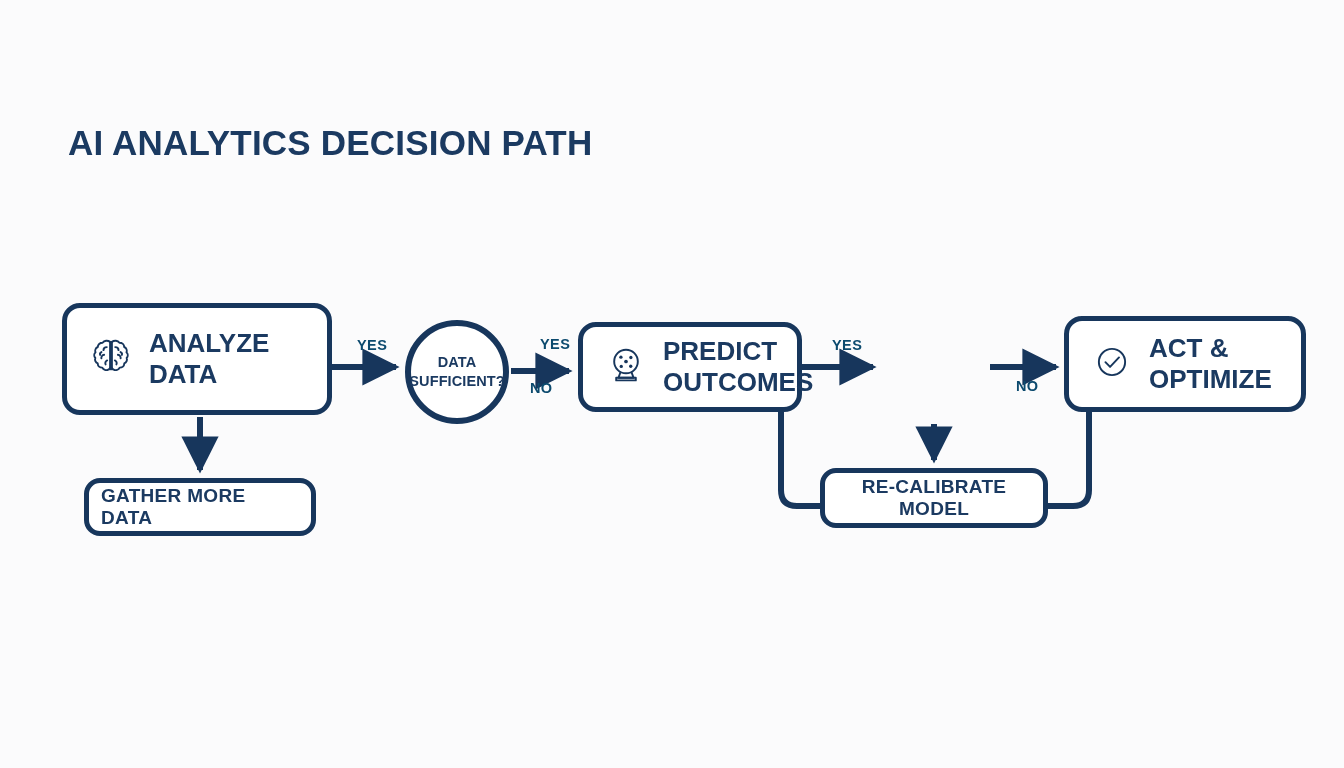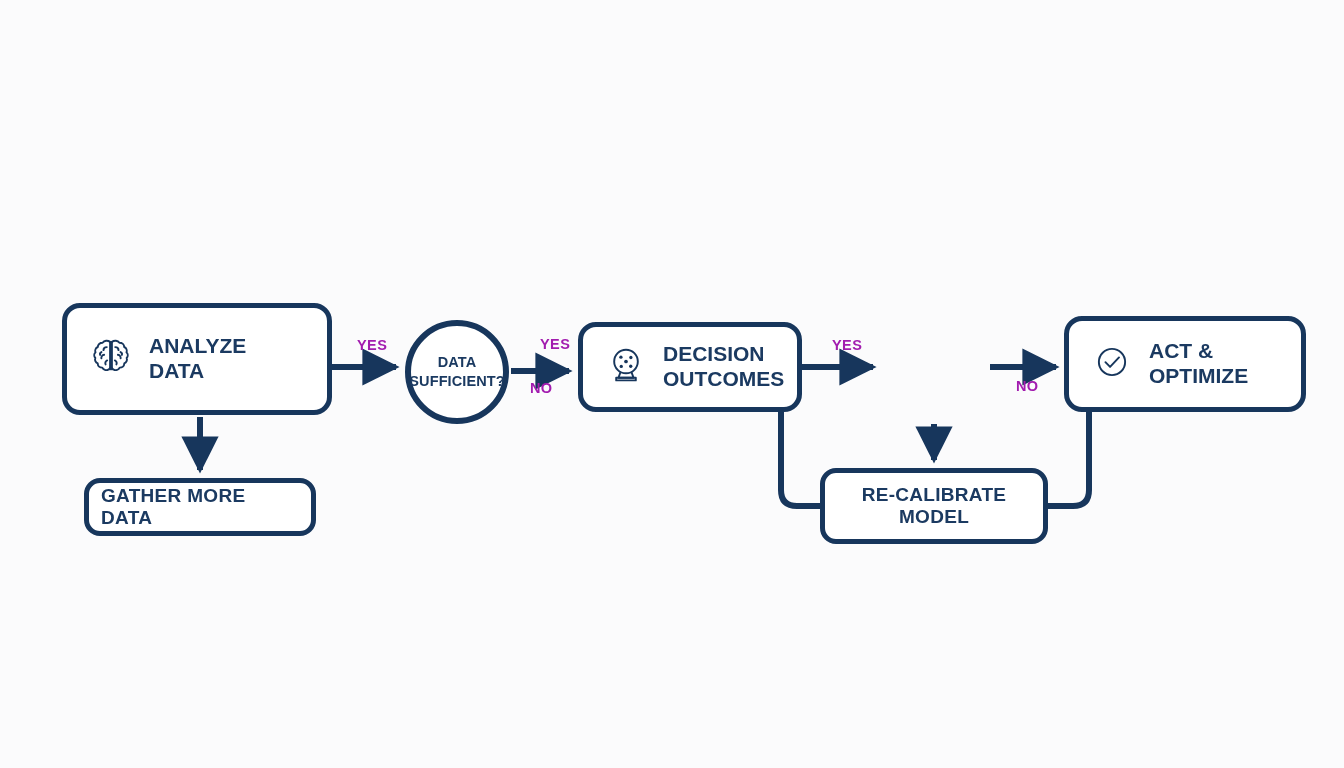--- a/index.html
+++ b/index.html
@@ -68,66 +68,67 @@
     border-width: 6px;
     padding: 0 6px;
   }
 
   .node-label {
     color: #1b3a61;
     font-weight: bold;
     line-height: 1.18;
     white-space: pre-line;
   }
-  .proc .node-label { font-size: 21px; }
+  .proc .node-label { font-size: 26px; }
   .plain .node-label { font-size: 19px; letter-spacing: 0.3px; }
   .decision .node-label {
     font-size: 14.5px;
     letter-spacing: 0.1px;
     line-height: 1.3;
   }
 
   .node-icon {
     flex: 0 0 auto;
     display: block;
     color: #17365c;
   }
 
   
   .edge-label {
     position: absolute;
-    color: #a21caf;
+    color: #0c4a6e;
     font-size: 14.5px;
     font-weight: bold;
     letter-spacing: 0.4px;
     z-index: 3;
     white-space: nowrap;
   }
 
   
   #node-analyze        { left: 62px;   top: 303px;  width: 270px; height: 112px; }
   #node-gather         { left: 84px;   top: 478px;  width: 232px; height: 58px;  }
   #node-data-suff      { left: 405px;  top: 320px;  width: 104px; height: 104px; }
   #node-predict        { left: 578px;  top: 322px;  width: 224px; height: 90px;  }
   #node-pred-acc       { left: 882px;  top: 320px;  width: 108px; height: 104px; }
-  #node-recalibrate    { left: 820px;  top: 468px;  width: 228px; height: 76px;  }
+  #node-recalibrate    { left: 820px;  top: 468px;  width: 228px; height: 60px;  }
   #node-act            { left: 1064px; top: 316px;  width: 242px; height: 96px;  }
 
   
   #label-yes-1 { left: 357px;  top: 337px; }
   #label-yes-2 { left: 540px;  top: 336px; }
   #label-no-1  { left: 530px;  top: 380px; }
   #label-yes-3 { left: 832px;  top: 337px; }
   #label-no-2  { left: 1016px; top: 378px; }
 </style>
 </head>
 <body>
 
 <div id="canvas">
 
+  <div id="page-title">AI ANALYTICS DECISION PATH</div>
 
   <svg id="wires" viewBox="0 0 1344 768" width="1344" height="768">
     <defs>
       <marker id="arrowhead" markerWidth="7" markerHeight="7" refX="5.6" refY="3.5" orient="auto" markerUnits="strokeWidth">
         <path d="M0,0.4 L6.2,3.5 L0,6.6 Z" fill="#17365c"></path>
       </marker>
     </defs>
 
     <g fill="none" stroke="#17365c" stroke-width="6" stroke-linecap="butt" stroke-linejoin="round">
 
@@ -185,21 +186,21 @@
         <circle cx="24" cy="20" r="13.5"></circle>
         <circle cx="24" cy="20" r="2.1" fill="#17365c" stroke="none"></circle>
         <circle cx="18.2" cy="15" r="1.9" fill="#17365c" stroke="none"></circle>
         <circle cx="29.6" cy="15.4" r="1.9" fill="#17365c" stroke="none"></circle>
         <circle cx="18.6" cy="25.6" r="1.9" fill="#17365c" stroke="none"></circle>
         <circle cx="29.4" cy="25.4" r="1.9" fill="#17365c" stroke="none"></circle>
         <path d="M17.6 32.6 L15.4 38.5 L32.6 38.5 L30.4 32.6"></path>
         <path d="M12.8 38.5 L35.2 38.5 L35.2 41.6 L12.8 41.6 Z"></path>
       </svg>
     </span>
-    <span class="node-label">DECISION
+    <span class="node-label">PREDICT
 OUTCOMES</span>
   </div>
 
 
   <div id="node-recalibrate" class="node plain">
     <span class="node-label" style="text-align:center;">RE-CALIBRATE
 MODEL</span>
   </div>
 
   <div id="node-act" class="node proc">

